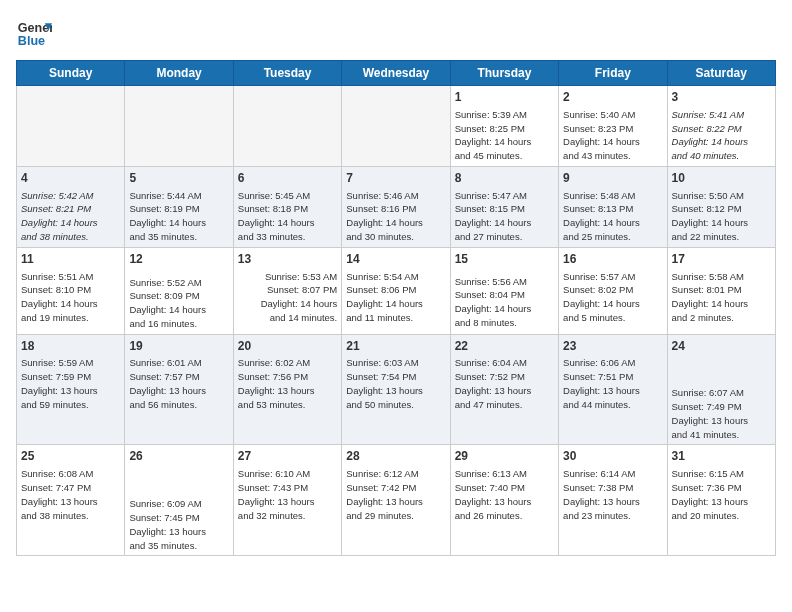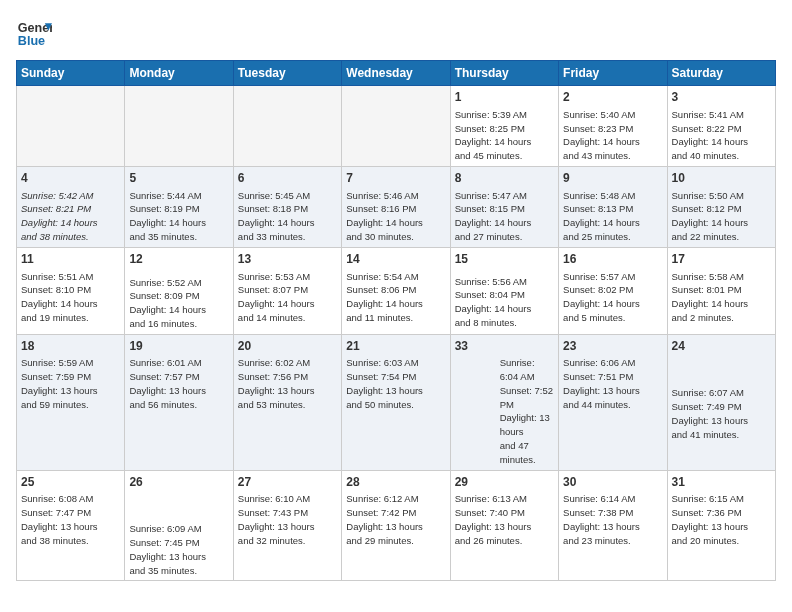--- a/index.html
+++ b/index.html
@@ -43,21 +43,21 @@
       width: 100%;
       border-collapse: collapse;
       border: 1px solid #ccc;
     }
     .calendar th {
       background: #1a6faf;
       color: #fff;
       font-size: 12px;
       font-weight: bold;
       padding: 5px 4px;
-      text-align: left;
+      text-align: center;
       border: 1px solid #1558a0;
     }
     .calendar td {
       vertical-align: top;
       border: 1px solid #ccc;
       padding: 3px 4px;
       width: 108px;
       min-height: 80px;
       font-size: 10px;
       line-height: 1.4;
@@ -135,21 +135,21 @@
         </td>
         <td>
           <span class="day-number">2</span>
           <div class="day-info" style="white-space: pre-line;">Sunrise: 5:40 AM
 Sunset: 8:23 PM
 Daylight: 14 hours
 and 43 minutes.</div>
         </td>
         <td>
           <span class="day-number">3</span>
-          <div class="day-info" style="white-space: pre-line;">Sunrise: 5:41 AM
+          <div class="day-info" style="white-space: pre-line; font-style: italic;">Sunrise: 5:41 AM
 Sunset: 8:22 PM
 Daylight: 14 hours
 and 40 minutes.</div>
         </td>
       </tr>
       <tr>
         <td>
           <span class="day-number">4</span>
           <div class="day-info" style="white-space: pre-line; font-style: italic;">Sunrise: 5:42 AM
 Sunset: 8:21 PM
@@ -209,21 +209,21 @@
         </td>
         <td>
           <span class="day-number">12</span>
           <div class="day-info" style="white-space: pre-line; margin-top: 8px;">Sunrise: 5:52 AM
 Sunset: 8:09 PM
 Daylight: 14 hours
 and 16 minutes.</div>
         </td>
         <td>
           <span class="day-number">13</span>
-          <div class="day-info" style="white-space: pre-line;">Sunrise: 5:53 AM
+          <div class="day-info" style="white-space: pre-line; text-align: right;">Sunrise: 5:53 AM
 Sunset: 8:07 PM
 Daylight: 14 hours
 and 14 minutes.</div>
         </td>
         <td>
           <span class="day-number">14</span>
           <div class="day-info" style="white-space: pre-line;">Sunrise: 5:54 AM
 Sunset: 8:06 PM
 Daylight: 14 hours
 and 11 minutes.</div>
@@ -273,22 +273,22 @@
 and 53 minutes.</div>
         </td>
         <td>
           <span class="day-number">21</span>
           <div class="day-info" style="white-space: pre-line;">Sunrise: 6:03 AM
 Sunset: 7:54 PM
 Daylight: 13 hours
 and 50 minutes.</div>
         </td>
         <td>
-          <span class="day-number">33</span>
-          <div class="day-info" style="white-space: pre-line; margin-left: 45px;">Sunrise: 6:04 AM
+          <span class="day-number">22</span>
+          <div class="day-info" style="white-space: pre-line;">Sunrise: 6:04 AM
 Sunset: 7:52 PM
 Daylight: 13 hours
 and 47 minutes.</div>
         </td>
         <td>
           <span class="day-number">23</span>
           <div class="day-info" style="white-space: pre-line;">Sunrise: 6:06 AM
 Sunset: 7:51 PM
 Daylight: 13 hours
 and 44 minutes.</div>

